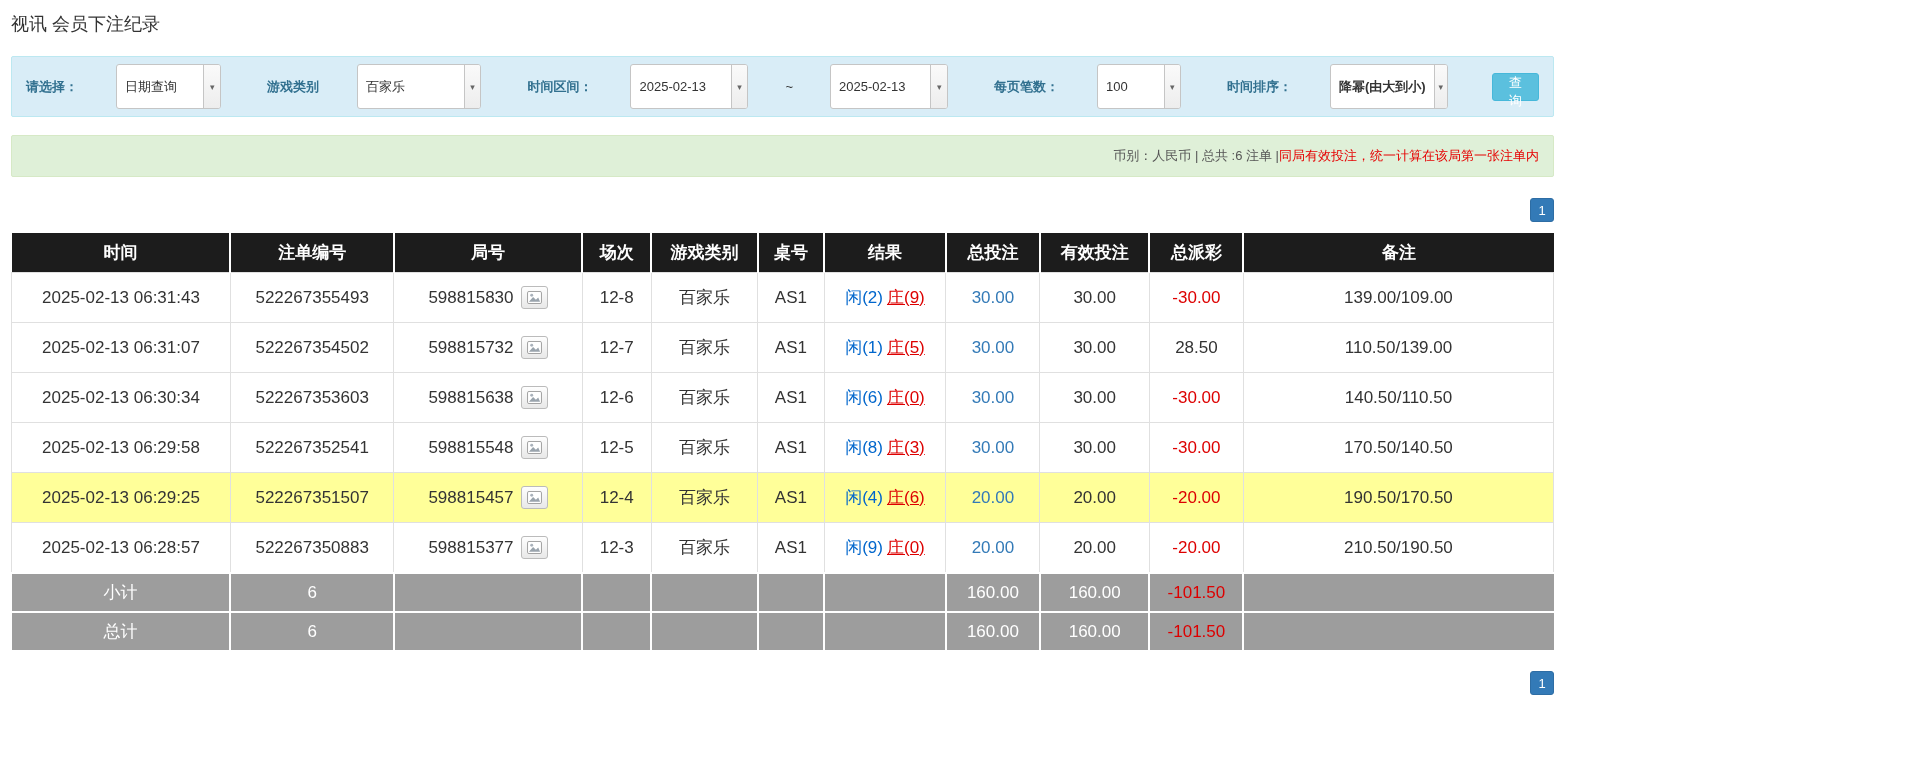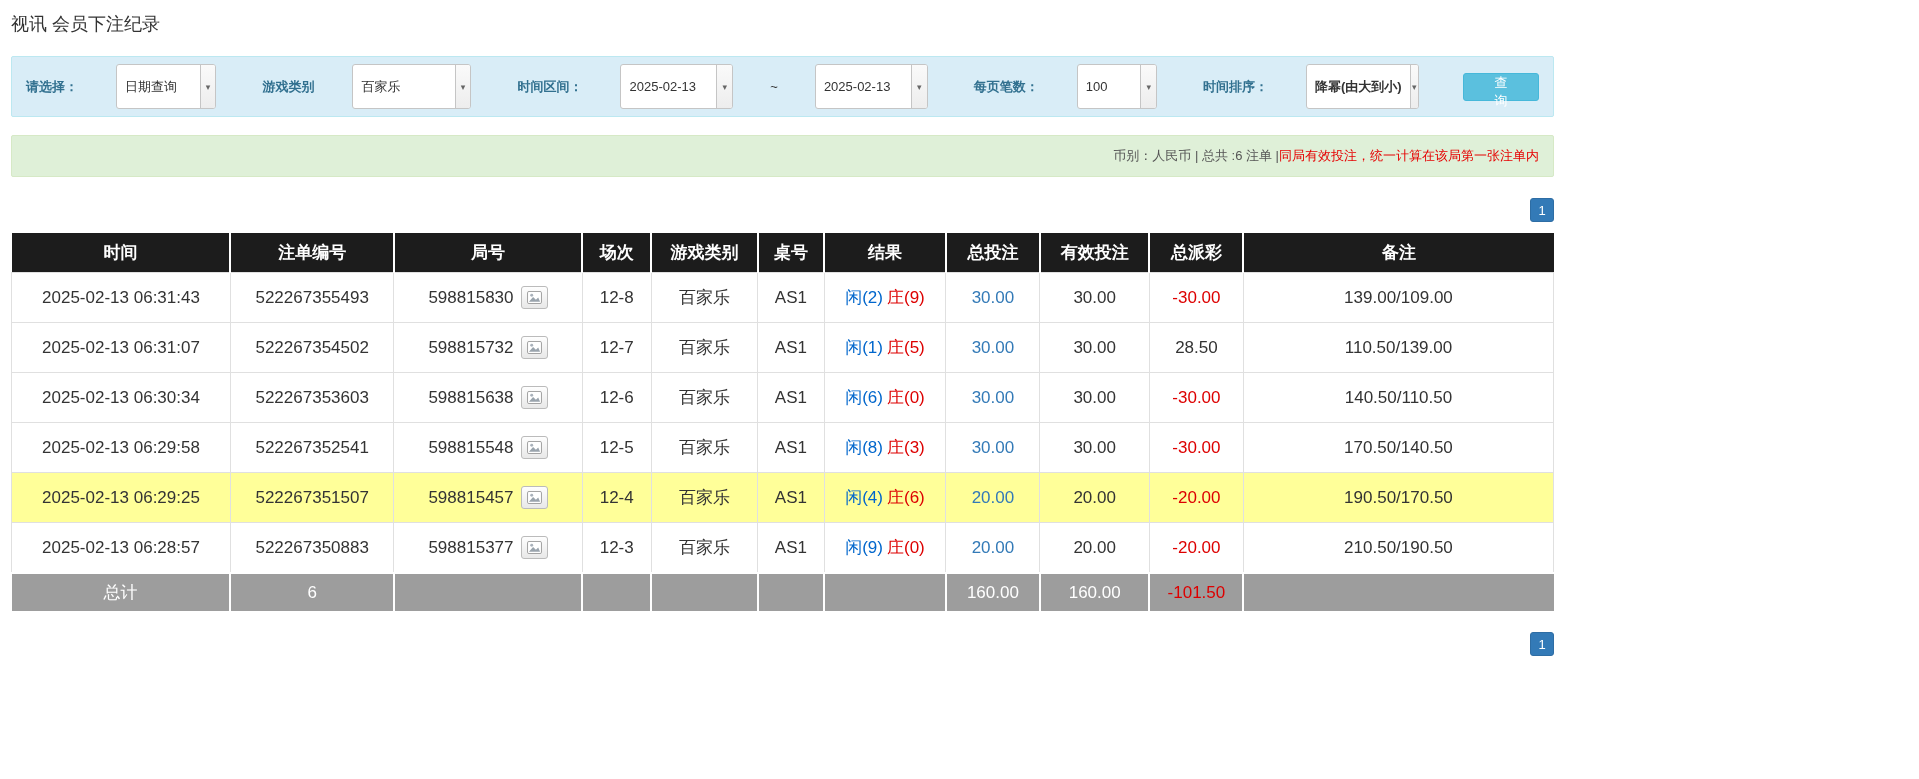--- a/index.html
+++ b/index.html
@@ -36,21 +36,21 @@
   .w-size   { width: 80px;  }
   .w-sort   { width: 122px; font-weight: bold; }
   .combo-caret {
     width: 21px; background: linear-gradient(#fafafa, #ededed);
     border-left: 1px solid #c5c5c5;
     display: flex; align-items: center; justify-content: center;
     font-size: 9px; color: #666;
   }
   .tilde { margin: 0 5px; color: #333; }
   .btn-query {
-    margin-left: 12px; height: 28px; padding: 0 27px;
+    margin-left: 12px; height: 28px; padding: 0 12px;
     background: var(--query-btn-bg, #5bc0de); border: 1px solid #46b8da;
     color: #fff; font-size: 13px; border-radius: 3px; cursor: pointer;
     font-family: inherit;
   }
 
   
   .info-bar {
     margin-top: 18px;
     background: var(--info-bg, #dff0d8);
     border: 1px solid #d6e9c6; border-radius: 2px;
@@ -90,21 +90,21 @@
   .records tbody tr.highlight td { background: var(--highlight-yellow, #ffff99); }
   .records tfoot td {
     background: var(--footer-bg, #9d9d9d); color: #fff;
     text-align: center; padding: 7px 4px;
     border-right: 2px solid #fff; border-top: 2px solid #fff;
   }
   .records tfoot td:last-child { border-right: none; }
   .neg { color: var(--negative-red, #dd0000) !important; }
 
   .res-player { color: var(--result-player-blue, #0066cc); }
-  .res-banker { color: var(--result-banker-red, #dd0000); margin-left: 4px; }
+  .res-banker { color: var(--result-banker-red, #dd0000); margin-left: 4px; text-decoration: underline; }
   .bet-link { color: var(--accent-blue, #337ab7); cursor: pointer; }
 
   .round-id { vertical-align: middle; }
   .round-btn {
     margin-left: 7px; width: 27px; height: 23px; padding: 0;
     background: linear-gradient(#fefefe, #e8e8e8);
     border: 1px solid #bbb; border-radius: 3px; cursor: pointer;
     display: inline-flex; align-items: center; justify-content: center;
     vertical-align: middle;
   }
@@ -317,32 +317,45 @@
           <td>AS1</td>
           <td><span class="res-player">闲(9)</span><span class="res-banker">庄(0)</span></td>
           <td><span class="bet-link">20.00</span></td>
           <td>20.00</td>
           <td class="neg">-20.00</td>
           <td>210.50/190.50</td>
         </tr>
       </tbody>
     <tfoot>
         <tr>
-          <td>总计</td>
+          <td>小计</td>
           <td>6</td>
           <td></td>
           <td></td>
           <td></td>
           <td></td>
           <td></td>
           <td>160.00</td>
           <td>160.00</td>
           <td class="neg">-101.50</td>
           <td></td>
         </tr>
+        <tr>
+          <td>总计</td>
+          <td>6</td>
+          <td></td>
+          <td></td>
+          <td></td>
+          <td></td>
+          <td></td>
+          <td>160.00</td>
+          <td>160.00</td>
+          <td class="neg">-101.50</td>
+          <td></td>
+        </tr>
       </tfoot>
   </table>
 
   <div class="pager bottom">
     <button class="page-btn">1</button>
   </div>
 
 </div>
 
 </body></html>

